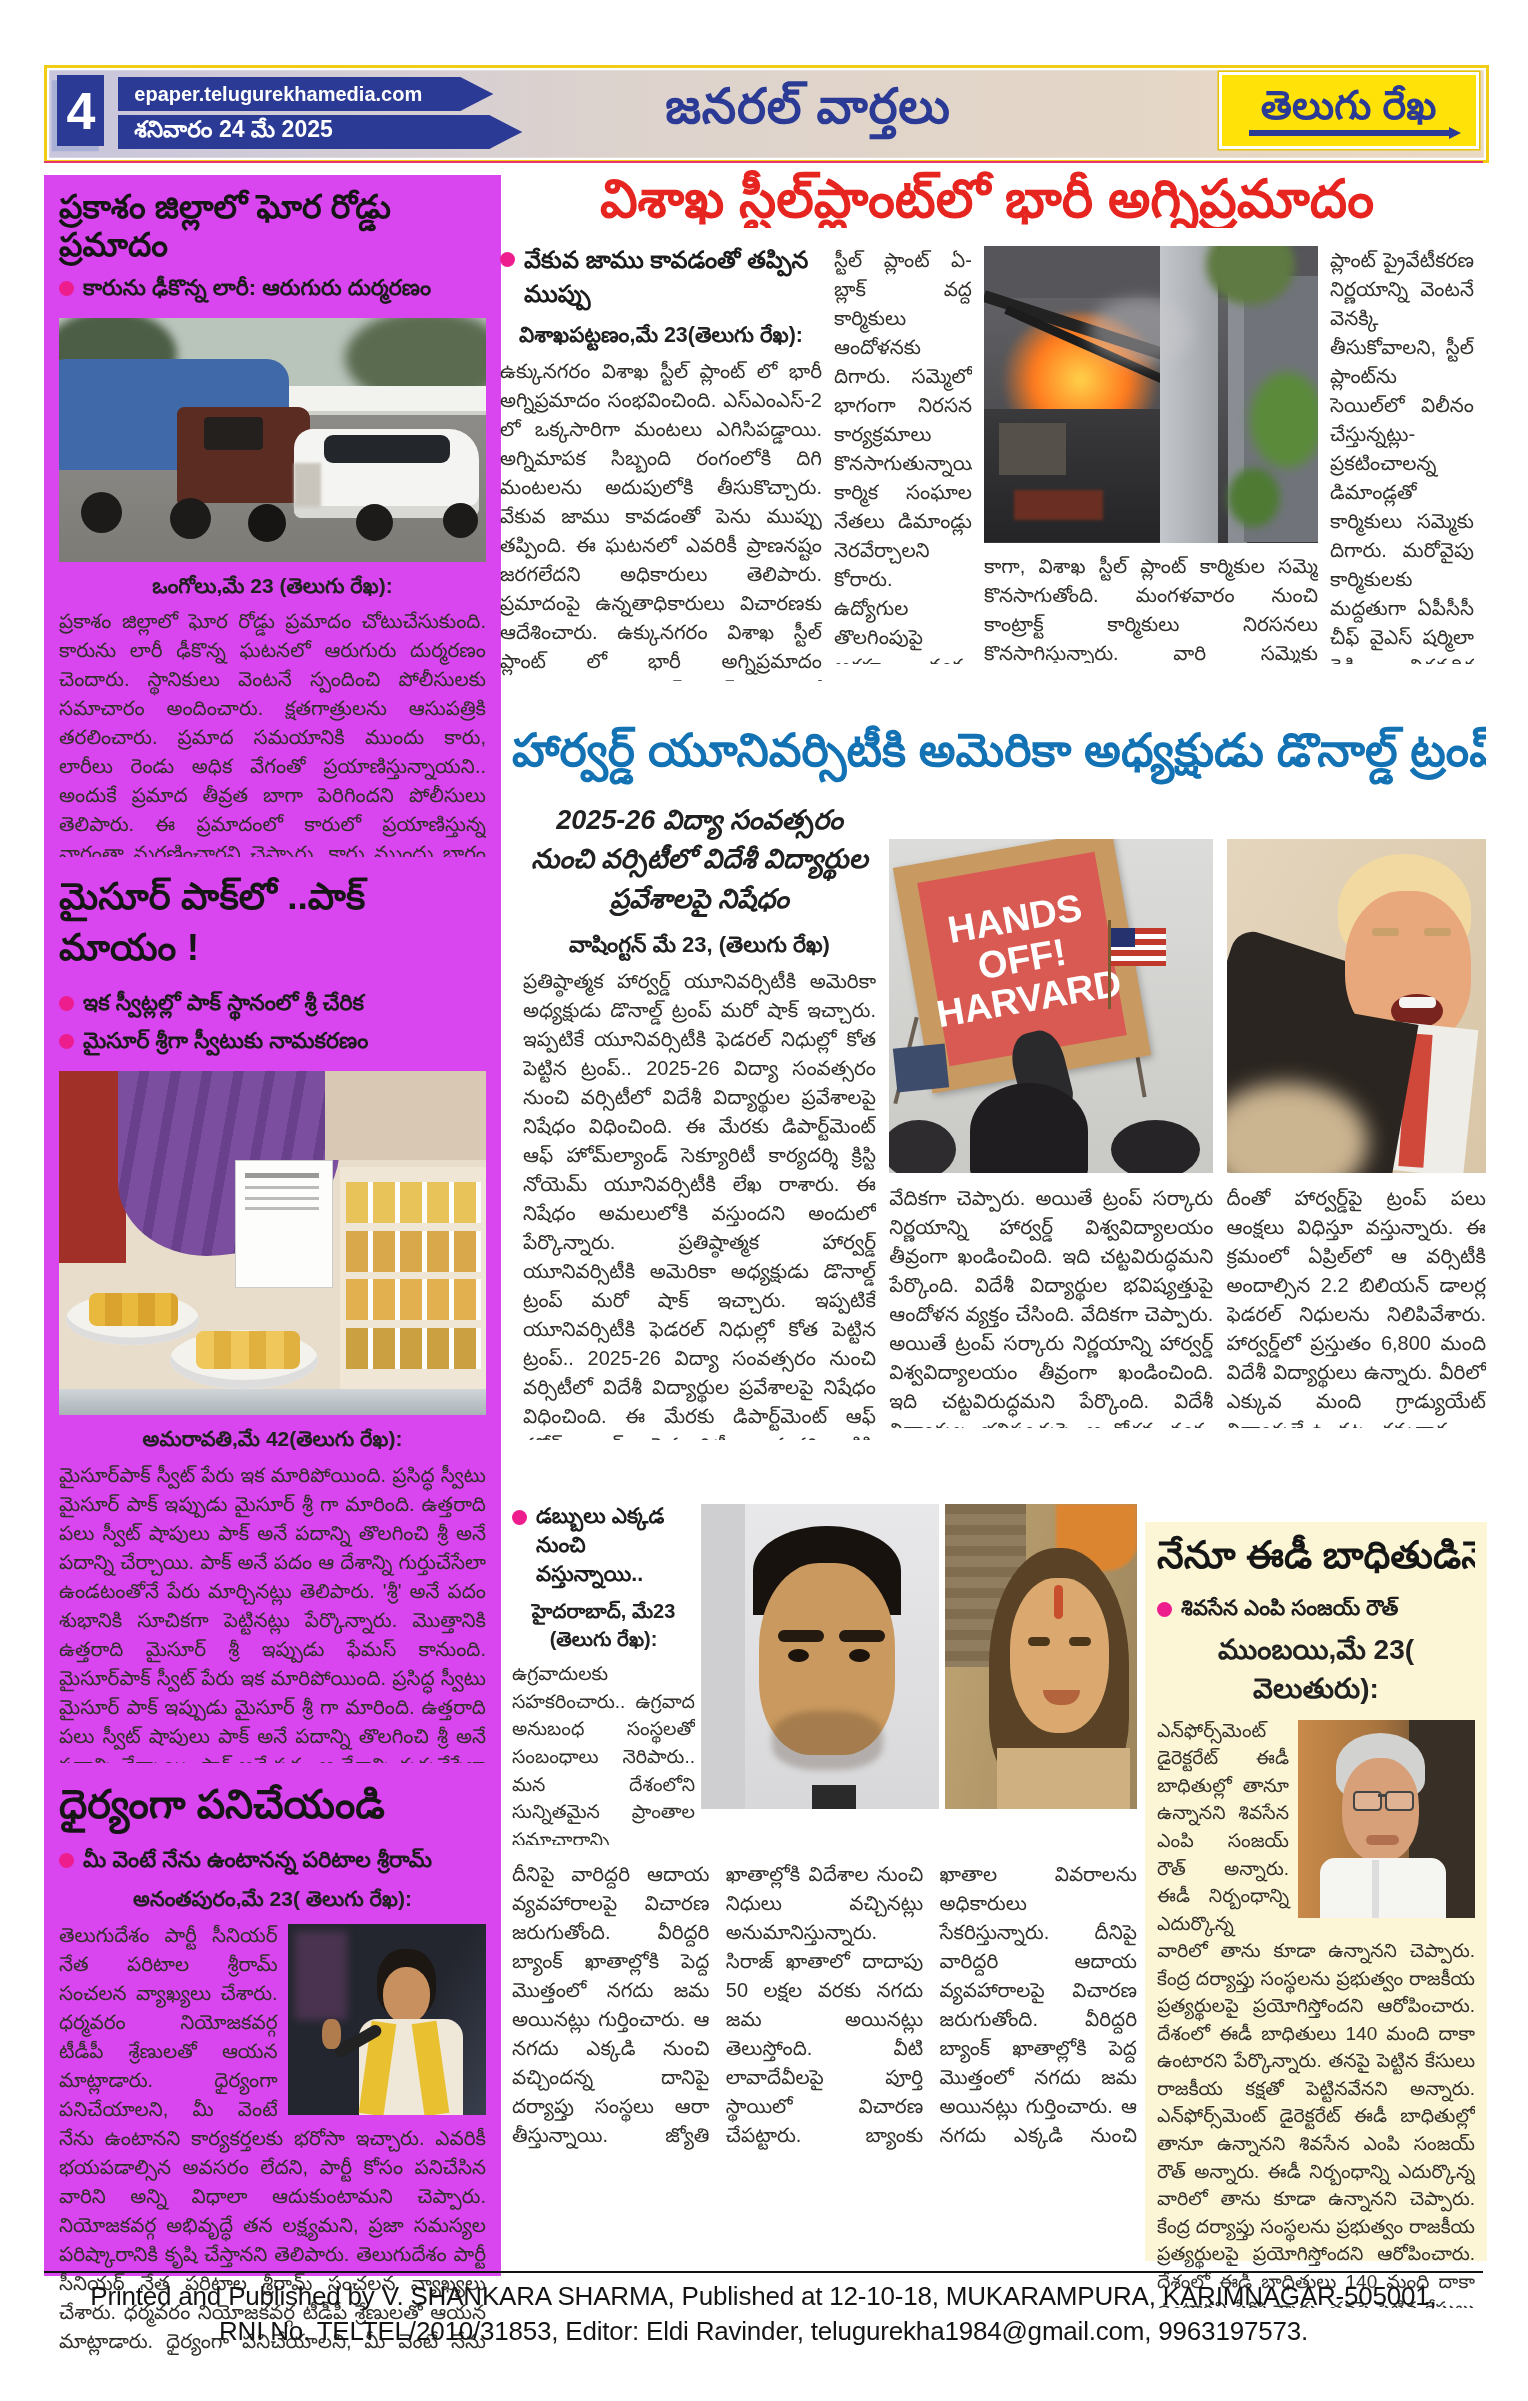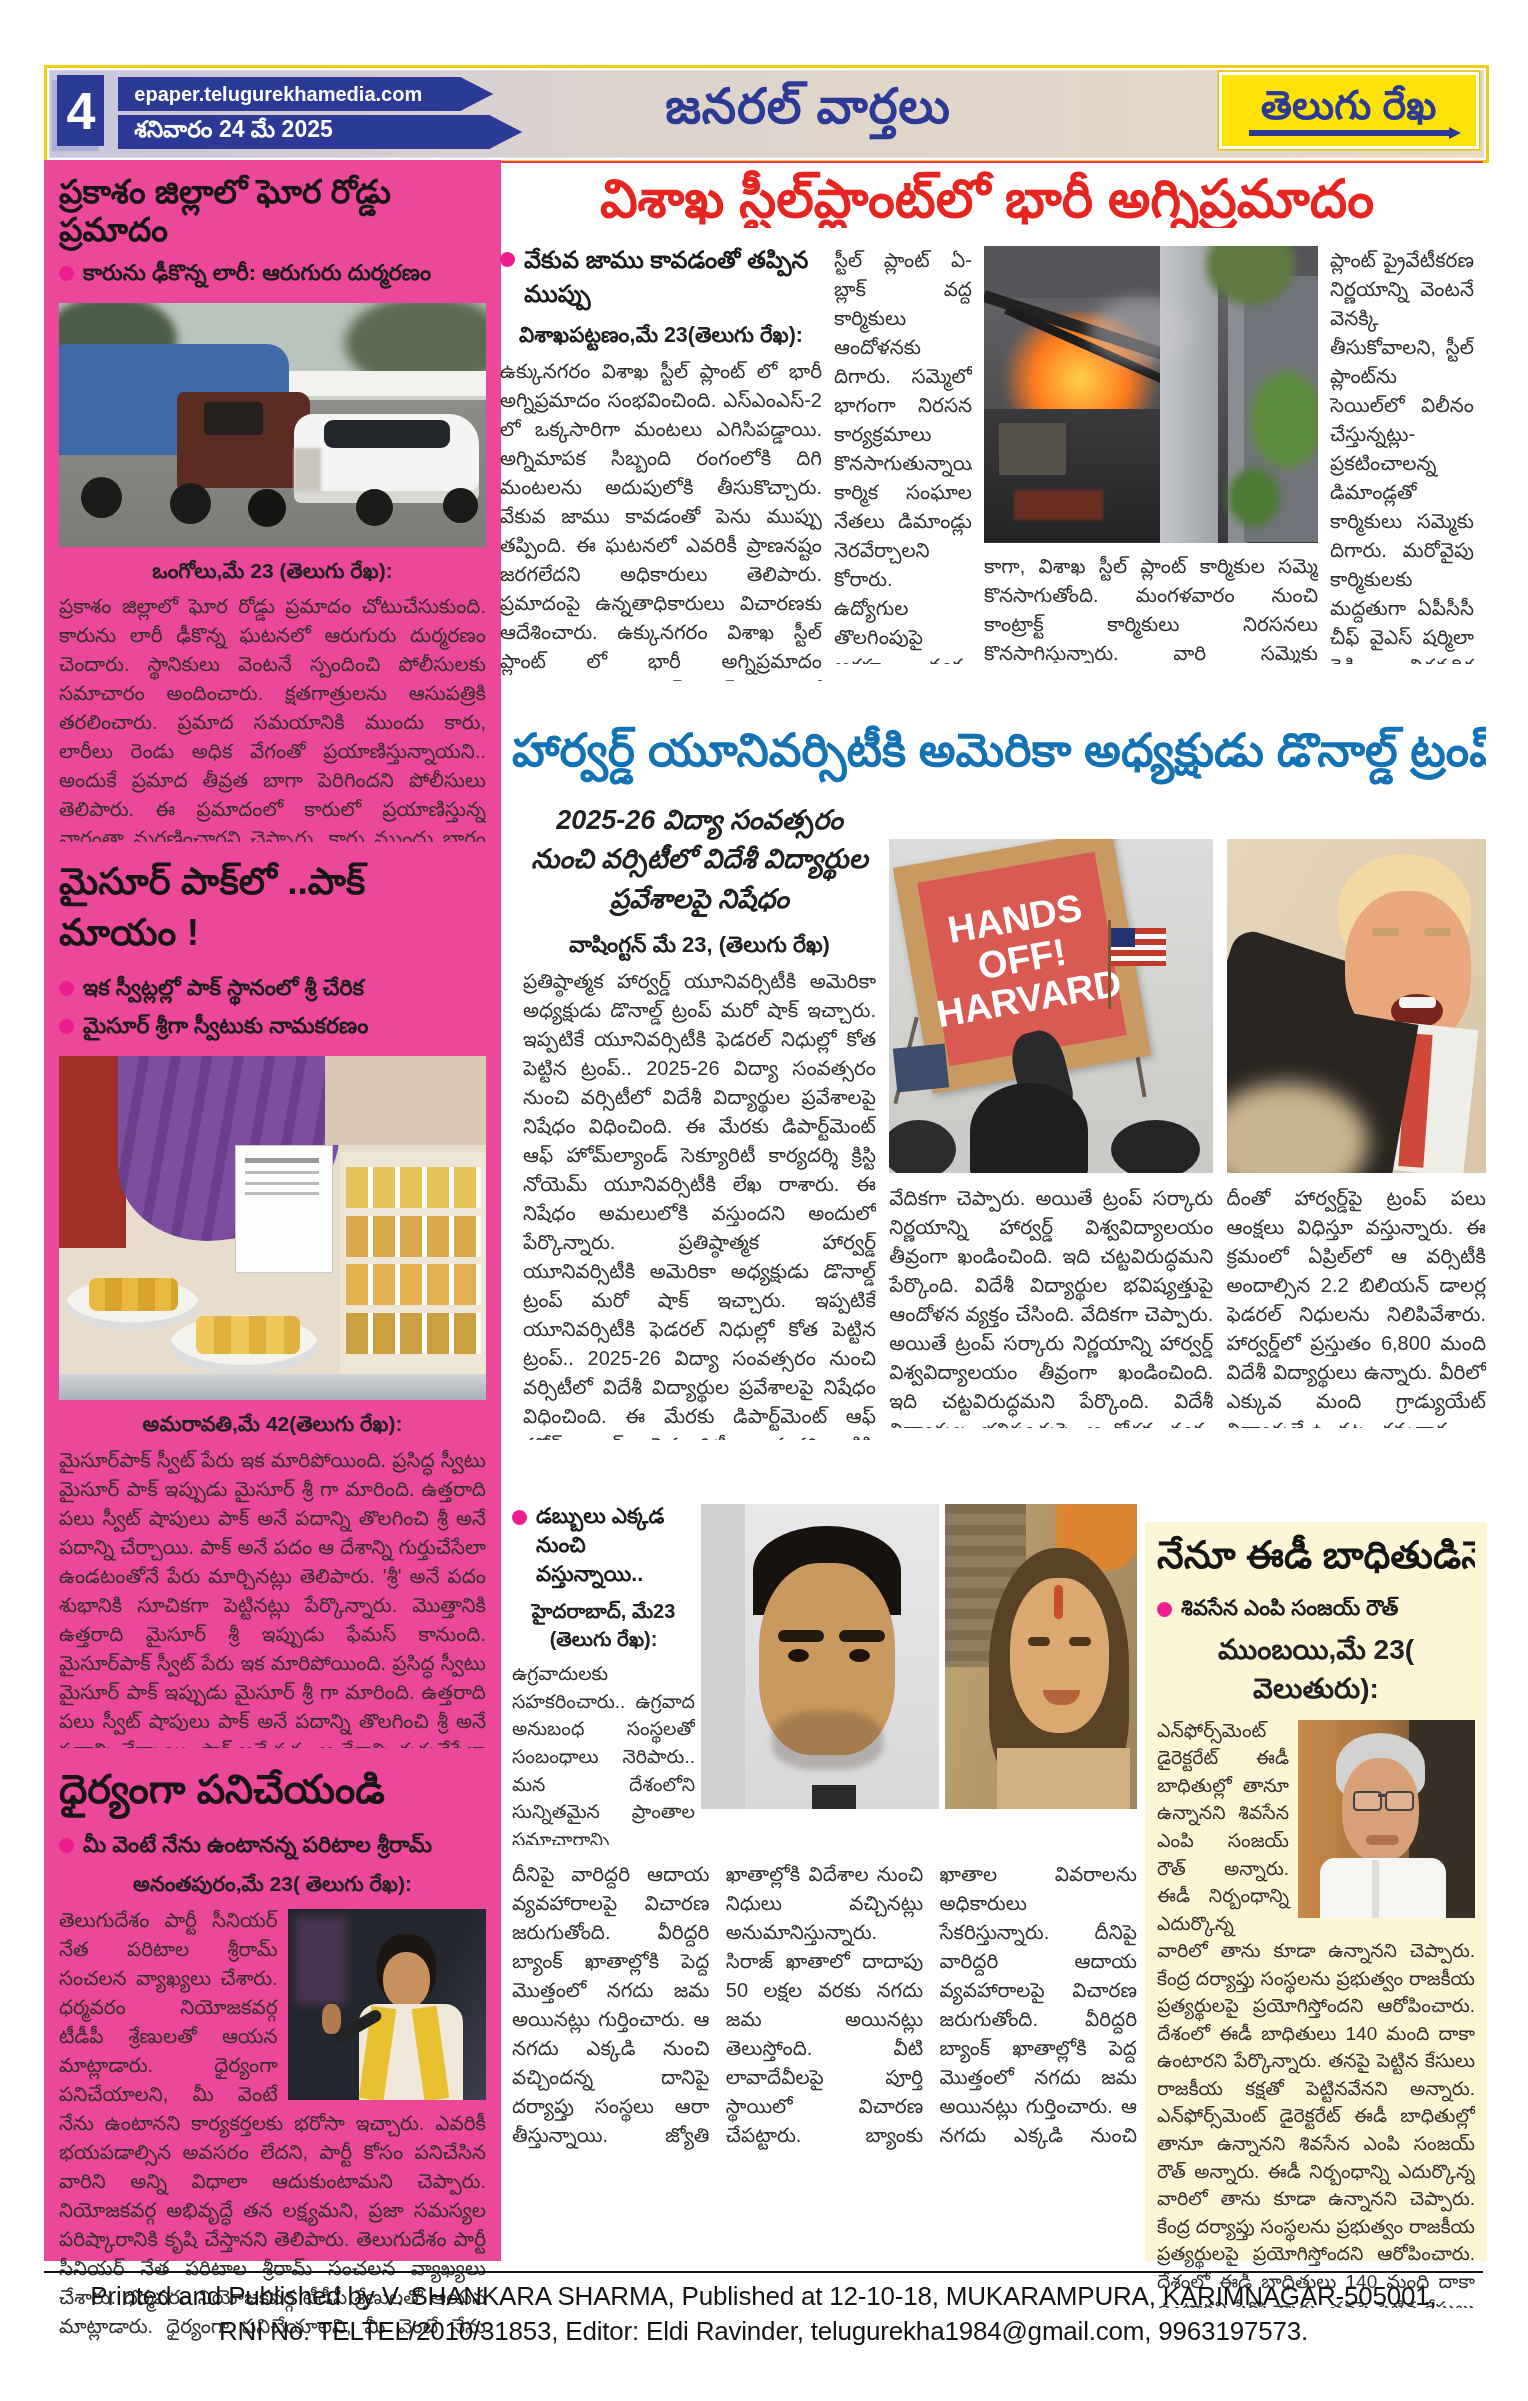--- a/index.html
+++ b/index.html
@@ -25,21 +25,21 @@
         color:#2b3a94;font-size:49px;font-weight:bold;letter-spacing:0.7px;}
   .logo{position:absolute;right:7.4px;top:4.4px;width:260px;height:77px;background:#ffe207;
         box-shadow:inset 0 0 0 3px #ffffff,0 0 0 1.5px #e6c400;
         display:flex;flex-direction:column;align-items:center;justify-content:center;}
   .logo .txt{color:#2b3a94;font-size:40px;font-weight:bold;line-height:1;}
   .logo .bar{width:200px;height:6.7px;background:#2b3a94;margin-top:4.4px;position:relative;}
   .logo .nib{position:absolute;right:-12px;top:-3px;width:0;height:0;border-left:12px solid #2b3a94;
              border-top:6px solid transparent;border-bottom:6px solid transparent;}
   .pinkrule{position:absolute;left:44px;top:161px;width:1439px;height:2.2px;background:#e8356a;}
   
-  .rail{position:absolute;left:44px;top:160px;width:457px;height:2101px;background:#ec4899;padding:0 0;}
+  .rail{position:absolute;left:44px;top:175px;width:457px;height:2101px;background:#d946ef;padding:0 0;}
   .railpad{padding:13.3px 15px 0 15px;}
   .h-black{color:#161616;font-weight:bold;}
   .bullet{display:flex;align-items:flex-start;gap:9px;font-weight:bold;color:#1d1d1d;}
   .dotp{flex:0 0 auto;width:15px;height:15px;border-radius:50%;background:#ee1d8e;margin-top:6px;}
   .dateline{text-align:center;font-weight:bold;font-size:21px;margin:9px 0 4.4px 0;color:#222;}
   .bodytxt{font-size:20px;color:#33302b;}
   
   .red-head{color:#e62520;}
   .blue-head{color:#1272b4;}
   .nowrap{white-space:nowrap;}

